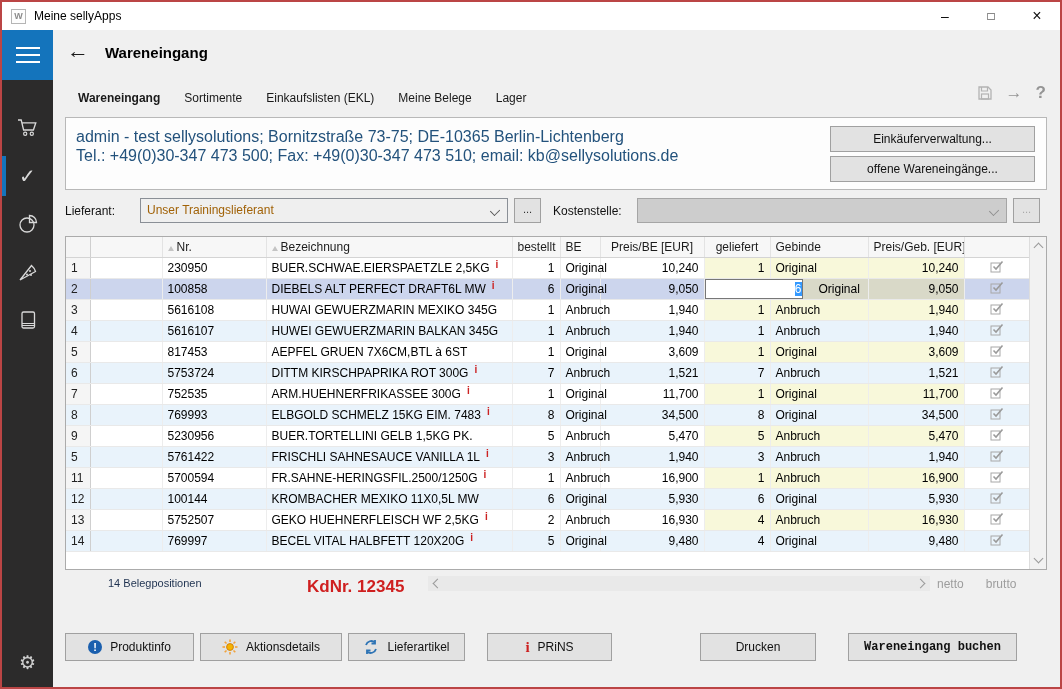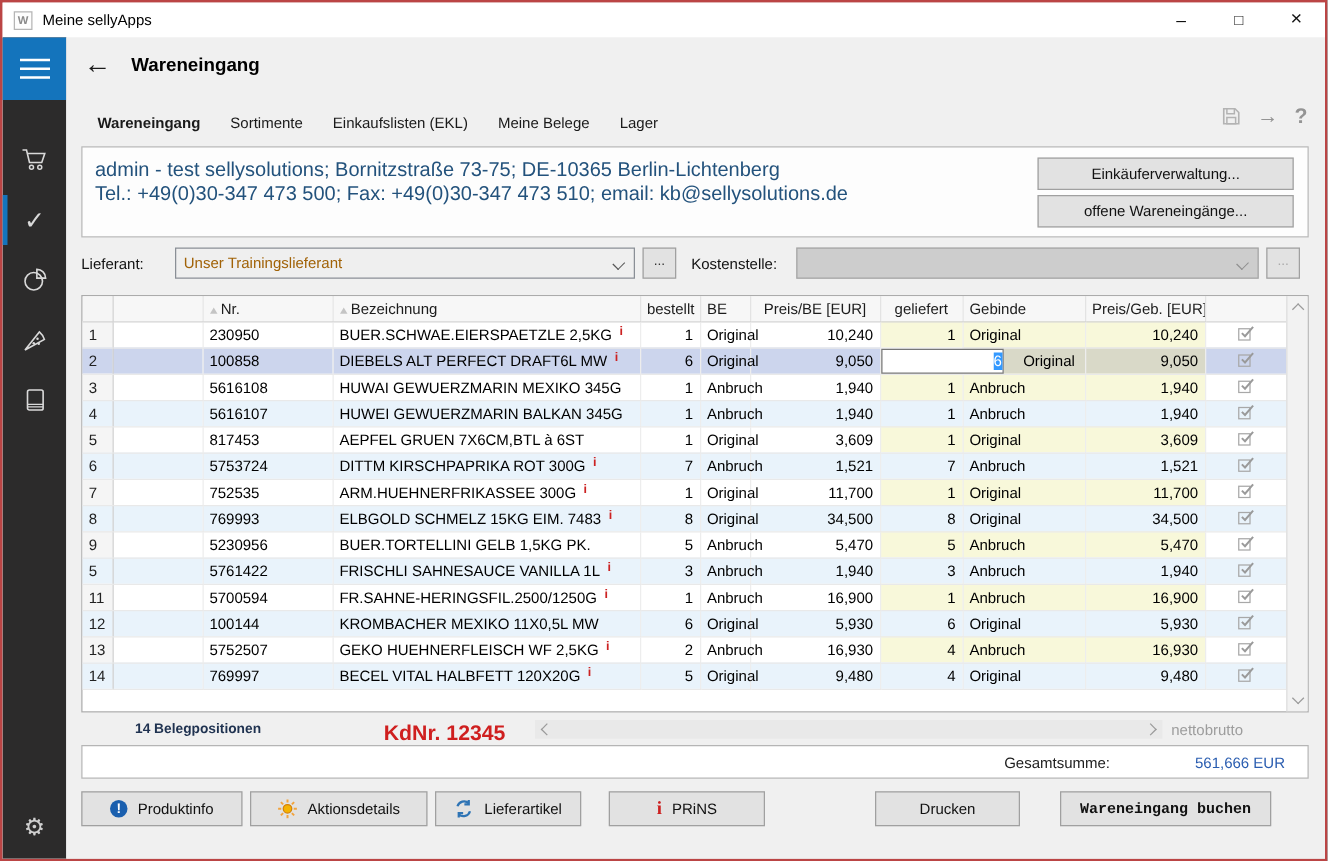--- a/index.html
+++ b/index.html
@@ -81,27 +81,27 @@
   .editbox .sel { background:#3399ff; color:#fff; }
   tr.selected td.c-gebinde { padding-left:48px; }
 
   .vscroll { position:absolute; right:0; top:0; width:17px; height:332px; background:#f2f2f2; border-left:1px solid #ddd; cursor:pointer; }
   .chevup, .chevdown, .chevleft, .chevright { position:absolute; width:7px; height:7px; border-left:1.5px solid #9a9a9a; border-top:1.5px solid #9a9a9a; }
   .chevup { left:5px; top:7px; transform:rotate(45deg); }
   .chevdown { left:5px; bottom:7px; transform:rotate(225deg); }
 
   
   .statusrow { position:absolute; left:0; top:546px; width:100%; height:16px; }
-  .posinfo { position:absolute; left:55px; top:1px; font-size:11px; font-weight:bold; color:#1f3250; }
+  .posinfo { position:absolute; left:55px; top:1px; font-size:11px; font-weight:normal; color:#1f3250; }
   .kdnr { position:absolute; left:254px; top:1px; font-size:17px; font-weight:bold; color:#cf1f1f; }
   .hscroll { position:absolute; left:375px; top:0; width:502px; height:15px; background:#e9e9e9; cursor:pointer; }
   .chevleft { left:6px; top:4px; transform:rotate(-45deg); }
   .chevright { right:6px; top:4px; transform:rotate(135deg); }
   .nettobrutto { position:absolute; left:884px; top:1px; font-size:12px; color:#9d9d9d; }
-  .nettobrutto span { }
+  .nettobrutto span { margin-right:22px; }
 
   
   .totalbox { position:absolute; left:12px; top:566px; width:982px; height:27px; background:#fff; border:1px solid #b5b5b5; display:flex; align-items:center; justify-content:flex-end; }
   .totallabel { font-size:12px; color:#1c1c1c; }
   .totalvalue { width:140px; text-align:right; margin-right:18px; font-size:12px; color:#2a5db0; }
 
   
   .fbtn { position:absolute; top:603px; height:28px; background:#e2e2e2; border:1px solid #a0a0a0; font-size:12px; color:#111; display:flex; align-items:center; justify-content:center; gap:8px; cursor:pointer; }
   .fbtn svg, .fbtn .ic { flex:none; }
   .infocirc { display:inline-block; width:14px; height:14px; border-radius:50%; background:#1a5fae; color:#fff; font-size:11px; font-weight:bold; text-align:center; line-height:14px; }
@@ -485,24 +485,20 @@
         <span class="kdnr">KdNr. 12345</span>
         <div class="hscroll">
           <span class="chevleft"></span>
           <span class="chevright"></span>
         </div>
         <span class="nettobrutto">
           <span>netto</span><span style="margin-right:0">brutto</span>
         </span>
       </div>
 
-      <div class="totalbox">
-        <span class="totallabel">Gesamtsumme:</span>
-        <span class="totalvalue">561,666 EUR</span>
-      </div>
 
       <div class="fbtn" style="left:12px; width:129px">
         <span class="infocirc ic">!</span>
         <span>Produktinfo</span>
       </div>
       <div class="fbtn" style="left:147px; width:142px">
         <svg class="ic" width="16" height="16" viewBox="0 0 16 16">
           <g stroke="#f2a33c" stroke-width="1.6">
             <line x1="8" y1="0.5" x2="8" y2="3"></line>
               <line x1="8" y1="13" x2="8" y2="15.5"></line>

